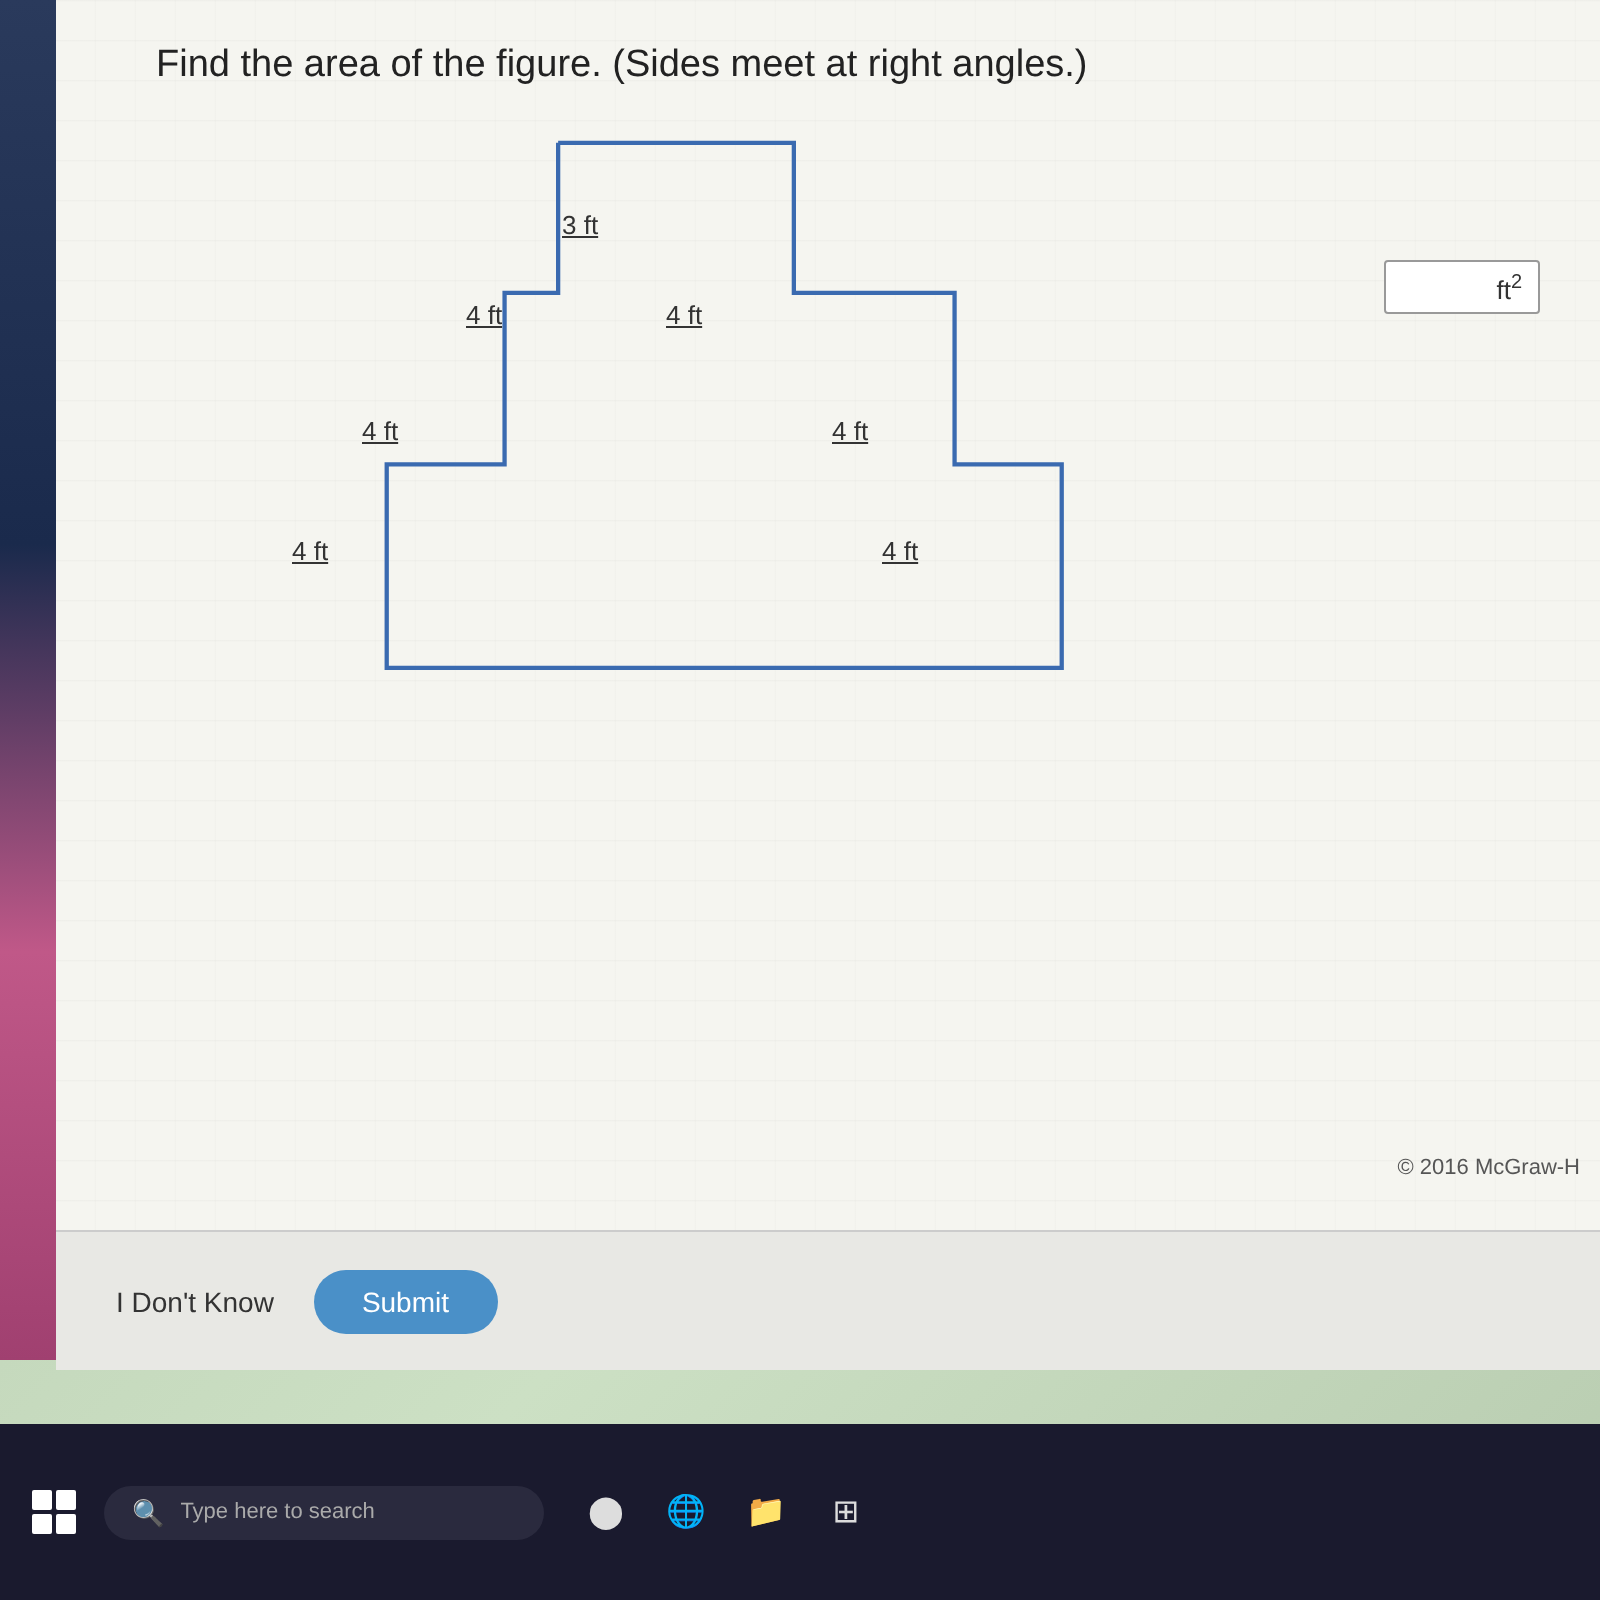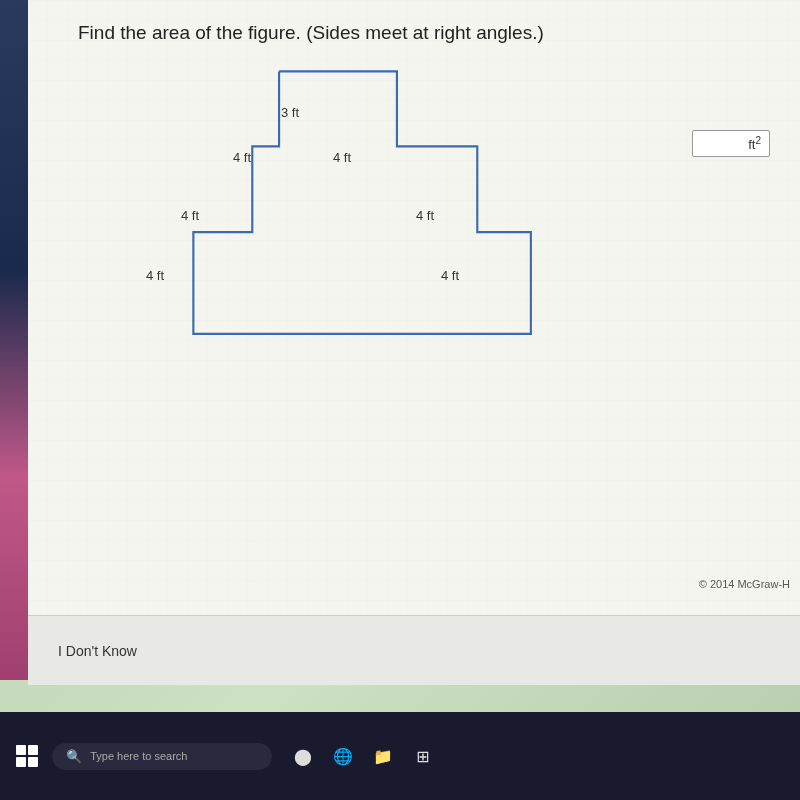--- a/index.html
+++ b/index.html
@@ -223,20 +223,21 @@
       justify-content: center;
       font-size: 16px;
       color: #ddd;
     }
 
     
     .dim-label {
       position: absolute;
       font-size: 13px;
       color: #333;
+      text-decoration: underline;
     }
   </style>
 </head>
 <body>
 
 <div class="bg"></div>
 <div class="left-sidebar"></div>
 
 <div class="main-content">
 
@@ -272,26 +273,27 @@
     </svg>
   </div>
 
   <div class="answer-box">
     <input type="text" class="answer-input" placeholder="" style="">
     <span class="answer-unit">
       ft<sup>2</sup>
     </span>
   </div>
 
-  <div class="copyright">© 2014 McGraw-H</div>
+  <div class="copyright">© 2016 McGraw-H</div>
 
 </div>
 
 <div class="bottom-bar">
   <button class="dont-know-btn">I Don't Know</button>
+  <button class="submit-btn">Submit</button>
 </div>
 
 <div class="taskbar">
   <div class="taskbar-start">
     <div class="windows-icon">
       <div></div>
         <div></div>
         <div></div>
         <div></div>
     </div>

